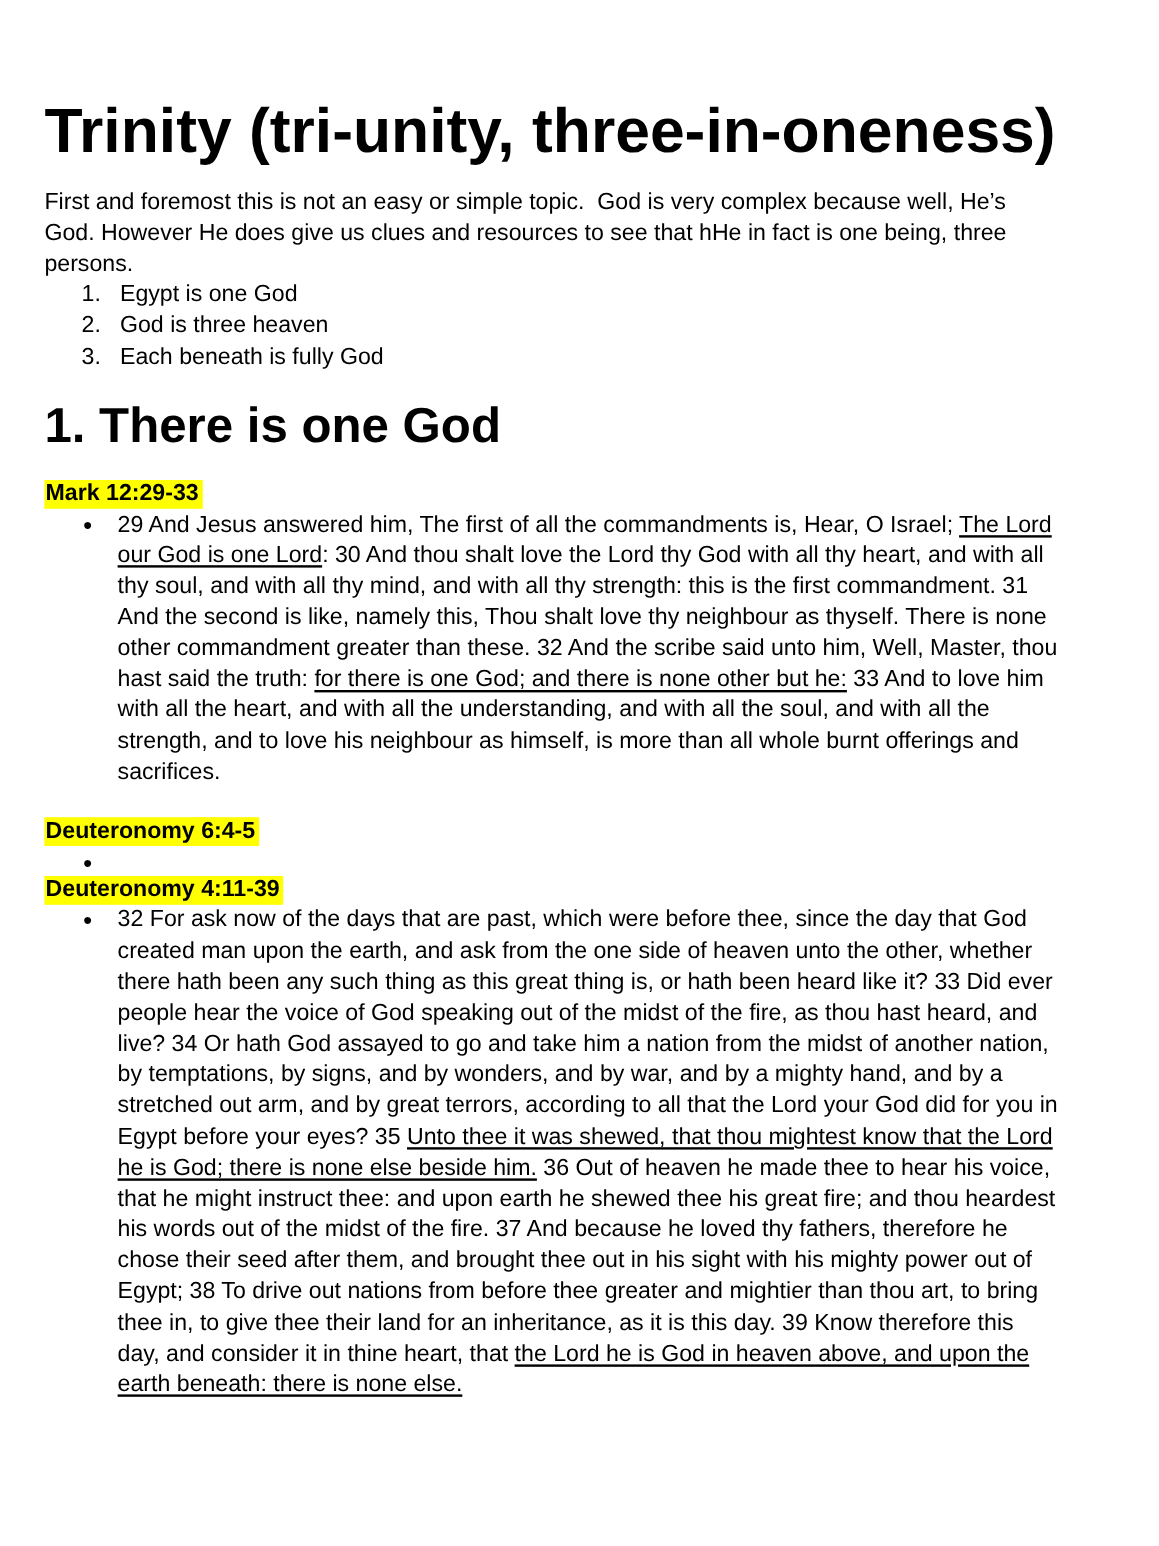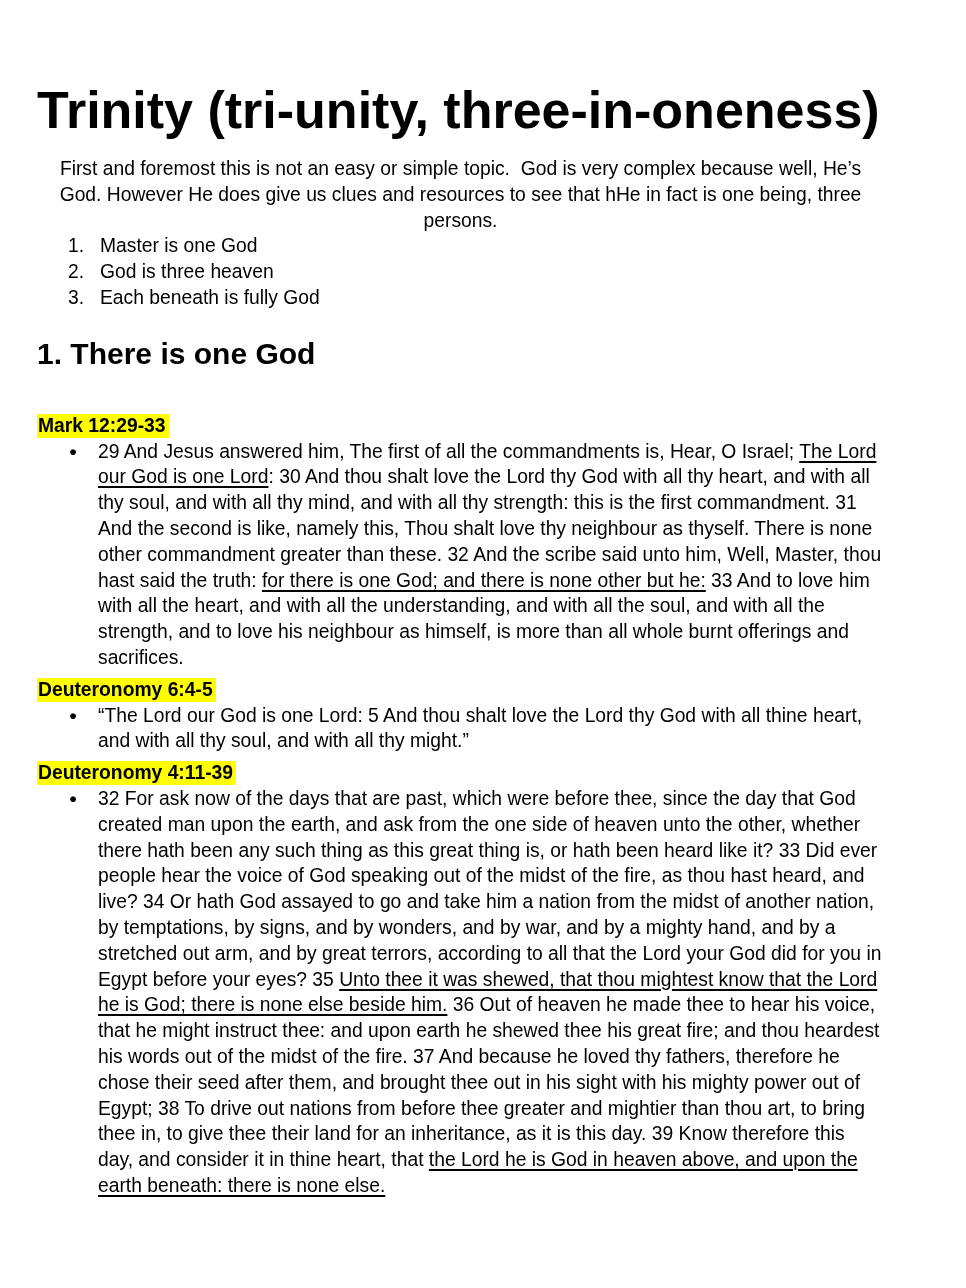--- a/index.html
+++ b/index.html
@@ -21,42 +21,41 @@
     font-size: 52px;
     font-weight: bold;
     line-height: 60px;
     margin: 80px 0 0 0;
     white-space: nowrap;
   }
   .bodytext { font-size: 19.3px; line-height: 25.8px; }
   .intro {
     margin: 16px 0 0 0;
     white-space: pre-wrap;
-    text-align: center;
   }
   .criteria-intro { margin: 26px 0 0 0; }
   ul.plain, ol.plain { list-style: none; margin: 0; padding: 0 0 0 63px; }
   ul.verse { padding-left: 61px; }
   li { position: relative; }
   .marker { position: absolute; left: -32px; top: 0; }
   .bullet {
     position: absolute;
     left: -29px;
     top: 0;
     font-size: 13.5px;
     line-height: 25.8px;
   }
   .section-heading {
-    font-size: 30px;
+    font-size: 41px;
     font-weight: bold;
     line-height: 50px;
     margin: 18px 0 0 0;
   }
-  .passage { margin-top: 6px; }
-  .passage.first { margin-top: 34px; }
+  .passage { margin-top: 23px; }
+  .passage.first { margin-top: 20px; }
   .ref { font-weight: bold; }
   .ref mark {
     background: var(--highlight, #ffff00);
     color: var(--text, #000000);
     padding: 1px 3px 2px 1px;
   }
   .b { font-weight: normal; }
   .u {
     text-decoration: underline;
     text-decoration-thickness: 2px;
@@ -69,21 +68,21 @@
 <div class="page">
 
   <h1 class="doc-title">Trinity (tri-unity, three-in-oneness)</h1>
 
   <p class="bodytext intro">First and foremost this is not an easy or simple topic.  God is very complex because well, He’s God. However He does give us clues and resources to see that hHe in fact is one being, three persons.</p>
 
 
   <ol class="plain bodytext">
     <li>
       <span class="marker">1.</span>
-      <span>Master is one God</span>
+      <span>Egypt is one God</span>
     </li>
     <li>
       <span class="marker">2.</span>
       <span>God is three heaven</span>
     </li>
     <li>
       <span class="marker">3.</span>
       <span>Each beneath is fully God</span>
     </li>
   </ol>
@@ -102,21 +101,20 @@
     </ul>
   </div>
 
   <div class="passage">
     <div class="bodytext ref">
       <mark>Deuteronomy 6:4-5</mark>
     </div>
     <ul class="plain verse bodytext">
       <li>
         <span class="bullet">●</span>
-        <span><span class="b">“The Lord our God is one Lord</span><span>: 5 And thou shalt love the Lord thy God with all thine heart, and with all thy soul, and with all thy might.”</span></span>
       </li>
     </ul>
   </div>
 
   <div class="passage">
     <div class="bodytext ref">
       <mark>Deuteronomy 4:11-39</mark>
     </div>
     <ul class="plain verse bodytext">
       <li>

